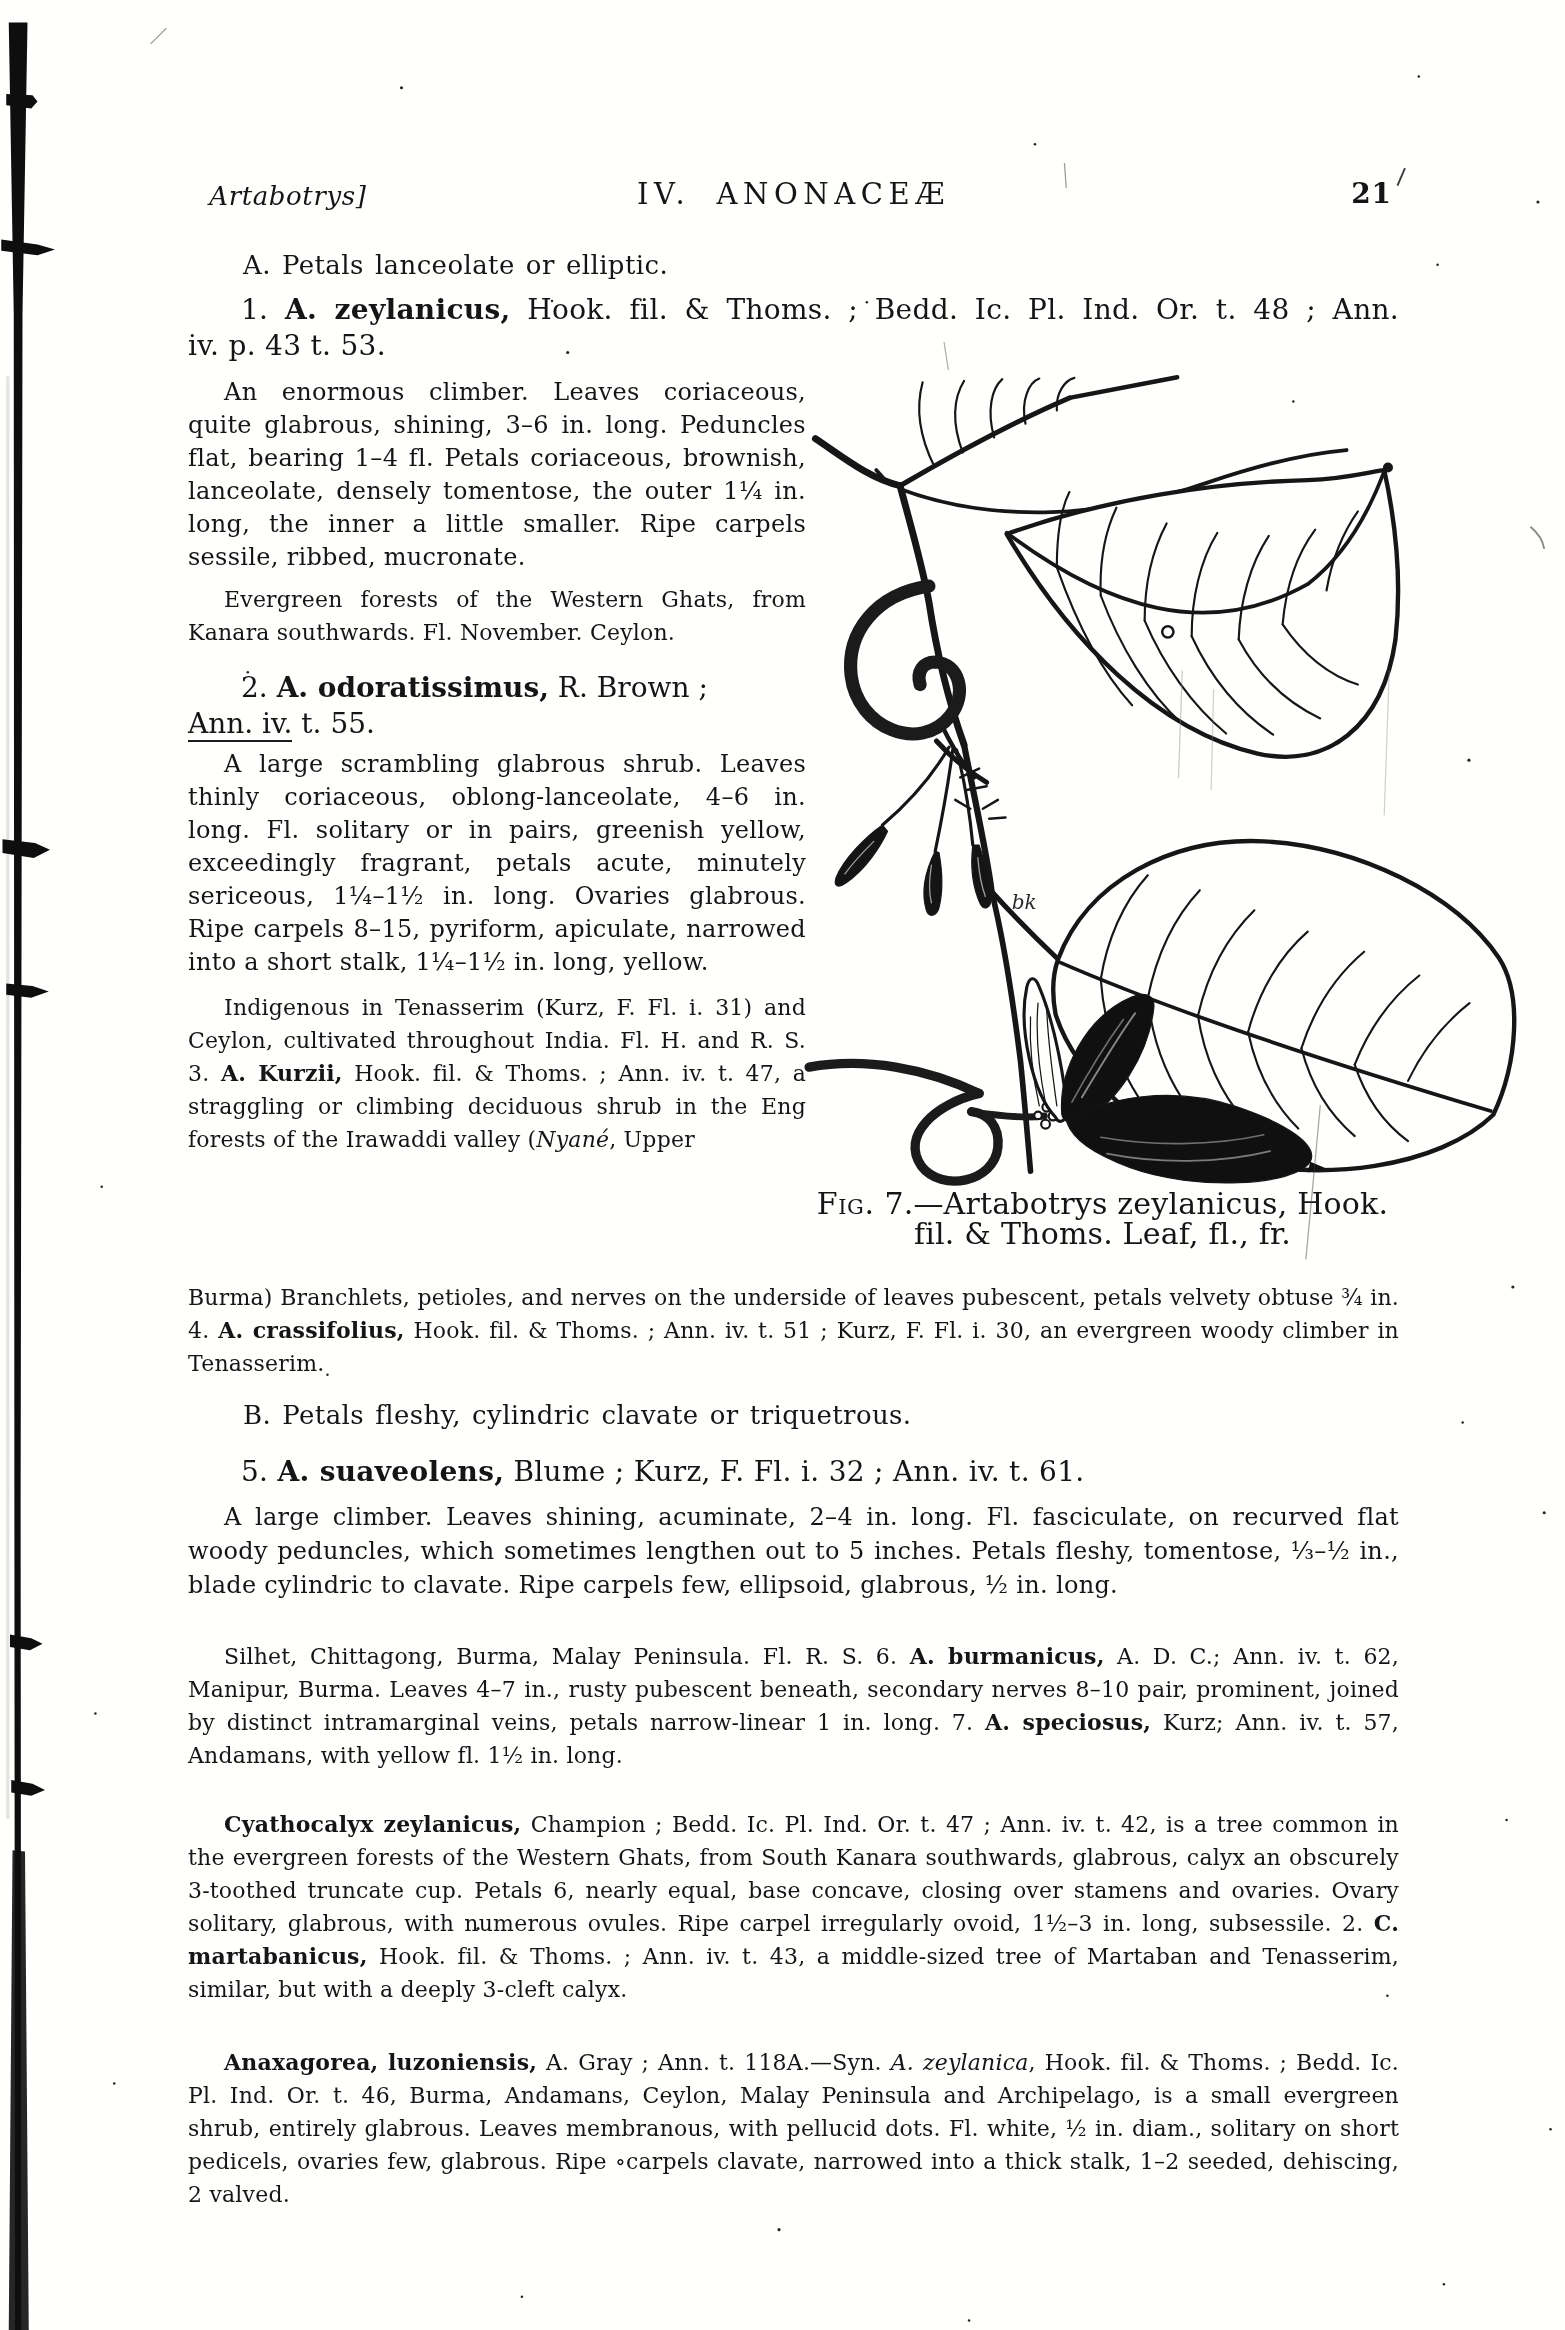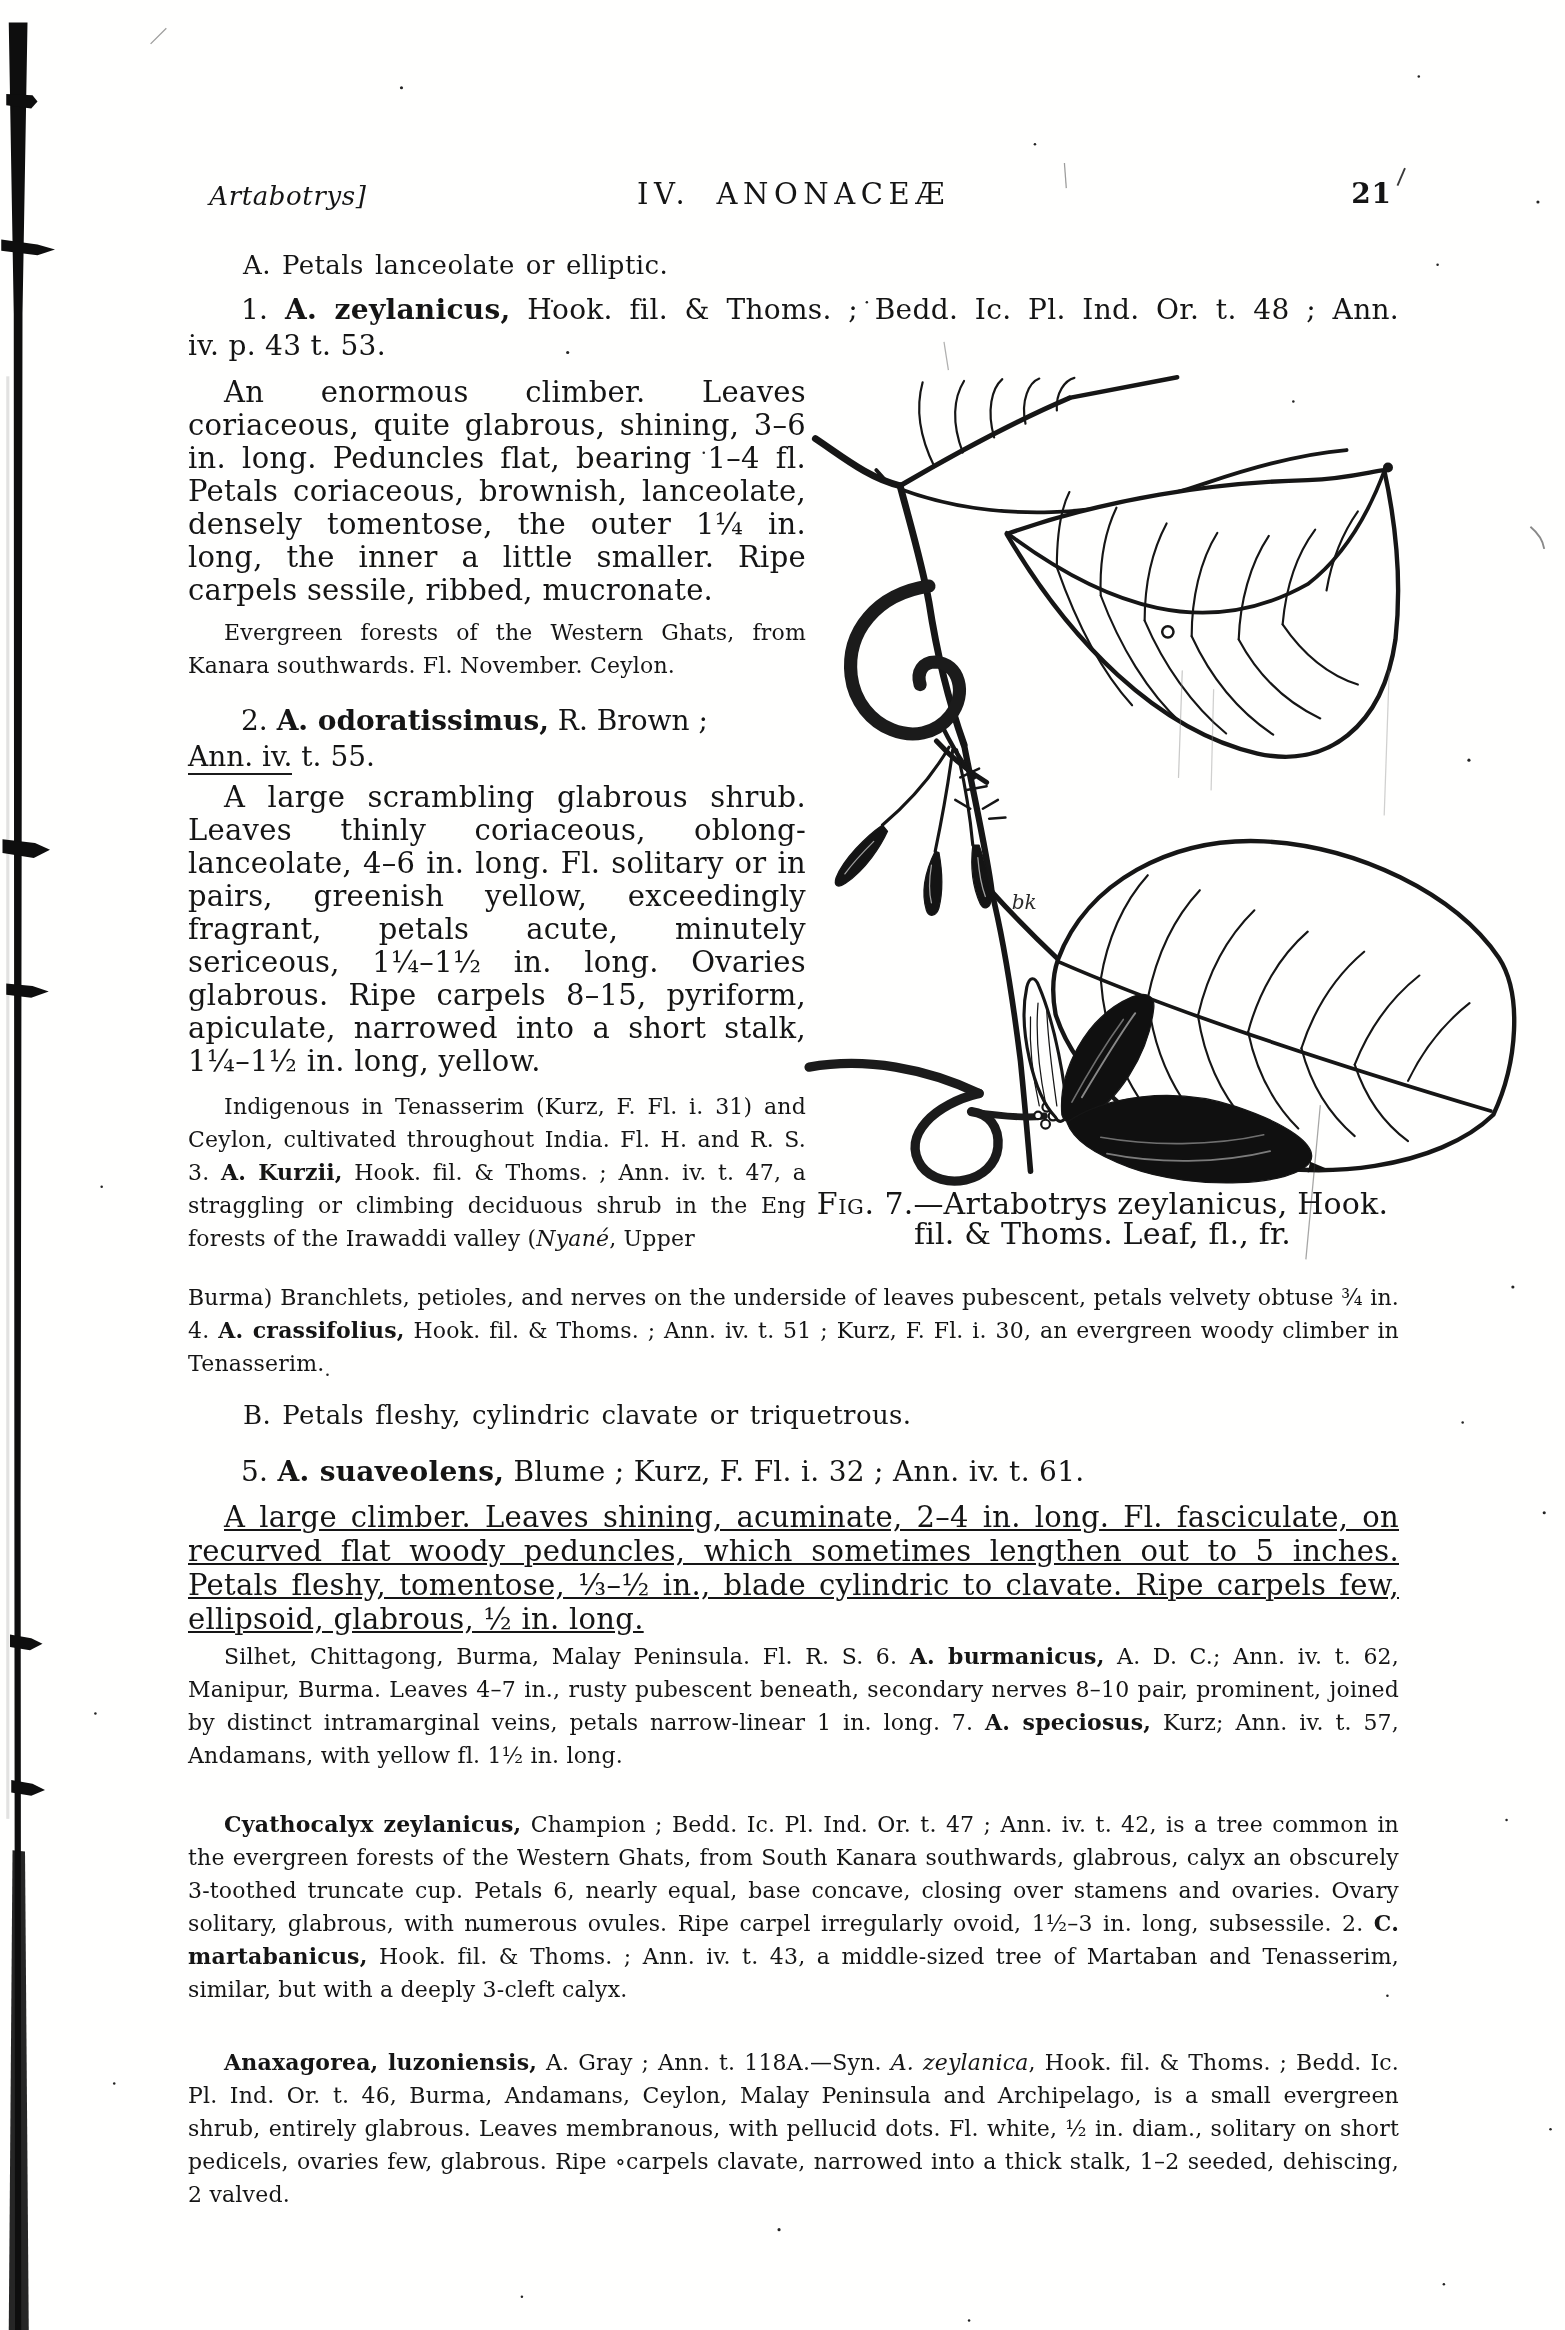--- a/index.html
+++ b/index.html
@@ -13,21 +13,21 @@
     -webkit-font-smoothing:antialiased;
   }
   .rh{position:absolute;top:177px;left:188px;width:1211px;height:44px;}
   .rh-left{position:absolute;left:21.3px;top:3.8px;font-style:italic;font-size:26px;letter-spacing:0.6px;}
   .rh-center{position:absolute;left:0;right:0;top:0;text-align:center;font-size:29px;letter-spacing:5.6px;word-spacing:11.3px;}
   .rh-right{position:absolute;right:7.5px;top:0;font-size:28px;font-weight:700;letter-spacing:0.6px;}
   .key{position:absolute;left:243px;font-size:26px;letter-spacing:0.4px;word-spacing:2.5px;}
   .sp-head{position:absolute;left:188px;width:1211px;font-size:28px;line-height:36px;letter-spacing:0.3px;}
   .jl{text-align:justify;text-align-last:justify;}
   .ti{text-indent:53px;}
-  .body-txt{font-size:29px;line-height:33px;text-align:justify;letter-spacing:0.3px;}
+  .body-txt{font-size:24px;line-height:33px;text-align:justify;letter-spacing:0.3px;}
   .small-txt{font-size:22px;line-height:33px;text-align:justify;letter-spacing:0.2px;}
   .ind{text-indent:36px;}
   p{margin:0;text-align:center;}
   b{font-weight:700;}
   i{font-style:italic;}
   .two-col{position:absolute;top:376px;left:188px;width:1211px;display:flex;}
   .col-left{width:618px;flex:0 0 618px;}
   .col-right{position:relative;width:593px;flex:0 0 593px;}
   .mt14{margin-top:8.8px;} .mt18{margin-top:11.3px;} .mt34{margin-top:21.3px;} .mt10{margin-top:6.3px;}
   .pen-u{border-bottom:2.5px solid #1b1b1b;padding-bottom:0;}
@@ -194,21 +194,21 @@
       </div>
     </div>
   </div>
 
   <p class="small-txt wide" style="top:1281px;"><span>Burma)   Branchlets, petioles, and nerves on the underside of leaves pubescent, petals velvety obtuse ¾ in. 4. </span><b>A. crassifolius,</b><span> Hook. fil. &amp; Thoms. ; Ann. iv. t. 51 ; Kurz, F. Fl. i. 30, an evergreen woody climber in Tenasserim.</span></p>
 
   <p class="key" style="top:1400px;">B. Petals fleshy, cylindric clavate or triquetrous.</p>
 
   <div class="sp-head ti" style="top:1454px;"><span>5. </span><b>A. suaveolens,</b><span> Blume ; Kurz, F. Fl. i. 32 ; Ann. iv. t. 61.</span></div>
 
-  <p class="body-txt lh54 wide ind" style="top:1500px;text-decoration:underline;">A large climber. Leaves shining, acuminate, 2–4 in. long. Fl. fasciculate, on recurved flat woody peduncles, which sometimes lengthen out to 5 inches. Petals fleshy, tomentose, ⅓–½ in., blade cylindric to clavate. Ripe carpels few, ellipsoid, glabrous, ½ in. long.</p>
+  <p class="body-txt lh54 wide ind" style="top:1500px;">A large climber. Leaves shining, acuminate, 2–4 in. long. Fl. fasciculate, on recurved flat woody peduncles, which sometimes lengthen out to 5 inches. Petals fleshy, tomentose, ⅓–½ in., blade cylindric to clavate. Ripe carpels few, ellipsoid, glabrous, ½ in. long.</p>
 
   <p class="small-txt wide ind" style="top:1640px;"><span>Silhet, Chittagong, Burma, Malay Peninsula. Fl. R. S. 6. </span><b>A. burmanicus,</b><span> A. D. C.; Ann. iv. t. 62, Manipur, Burma. Leaves 4–7 in., rusty pubescent beneath, secondary nerves 8–10 pair, prominent, joined by distinct intramarginal veins, petals narrow-linear 1 in. long. 7. </span><b>A. speciosus,</b><span> Kurz; Ann. iv. t. 57, Andamans, with yellow fl. 1½ in. long.</span></p>
 
   <p class="small-txt wide ind" style="top:1808px;"><b>Cyathocalyx zeylanicus,</b><span> Champion ; Bedd. Ic. Pl. Ind. Or. t. 47 ;  Ann. iv. t. 42, is a tree common in the evergreen forests of the Western Ghats, from South Kanara southwards, glabrous, calyx an obscurely 3-toothed truncate cup. Petals 6, nearly equal, base concave, closing over stamens and ovaries. Ovary solitary, glabrous, with numerous ovules. Ripe carpel irregularly ovoid, 1½–3 in. long, subsessile. 2. </span><b>C. martabanicus,</b><span> Hook. fil. &amp; Thoms. ; Ann. iv. t. 43, a middle-sized tree of Martaban and Tenasserim, similar, but with a deeply 3-cleft calyx.</span></p>
 
   <p class="small-txt wide ind" style="top:2046px;"><b>Anaxagorea, luzoniensis,</b><span> A. Gray ; Ann. t. 118A.—Syn. </span><i>A. zeylanica</i><span>, Hook. fil. &amp; Thoms. ; Bedd. Ic. Pl. Ind. Or. t. 46, Burma, Andamans, Ceylon, Malay Peninsula and Archipelago, is a small evergreen shrub, entirely glabrous. Leaves membranous, with pellucid dots. Fl. white, ½ in. diam., solitary on short pedicels, ovaries few, glabrous. Ripe ∘carpels clavate, narrowed into a thick stalk, 1–2 seeded, dehiscing, 2 valved.</span></p>
 
   <svg class="speckles" viewBox="0 0 2495 3715">
     <g fill="#242424">
       <circle cx="640" cy="140" r="2.5"></circle>

